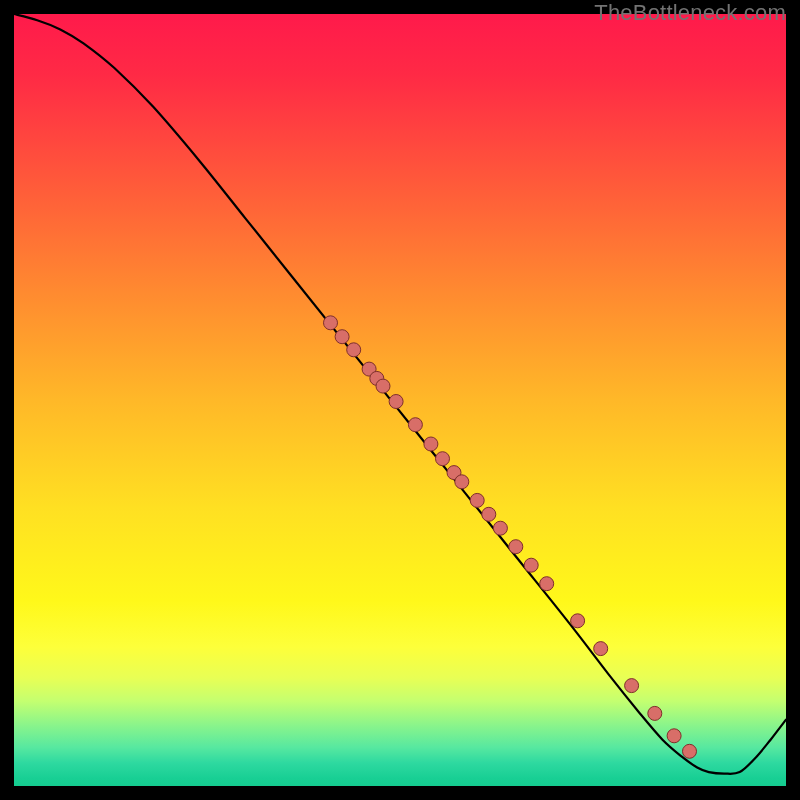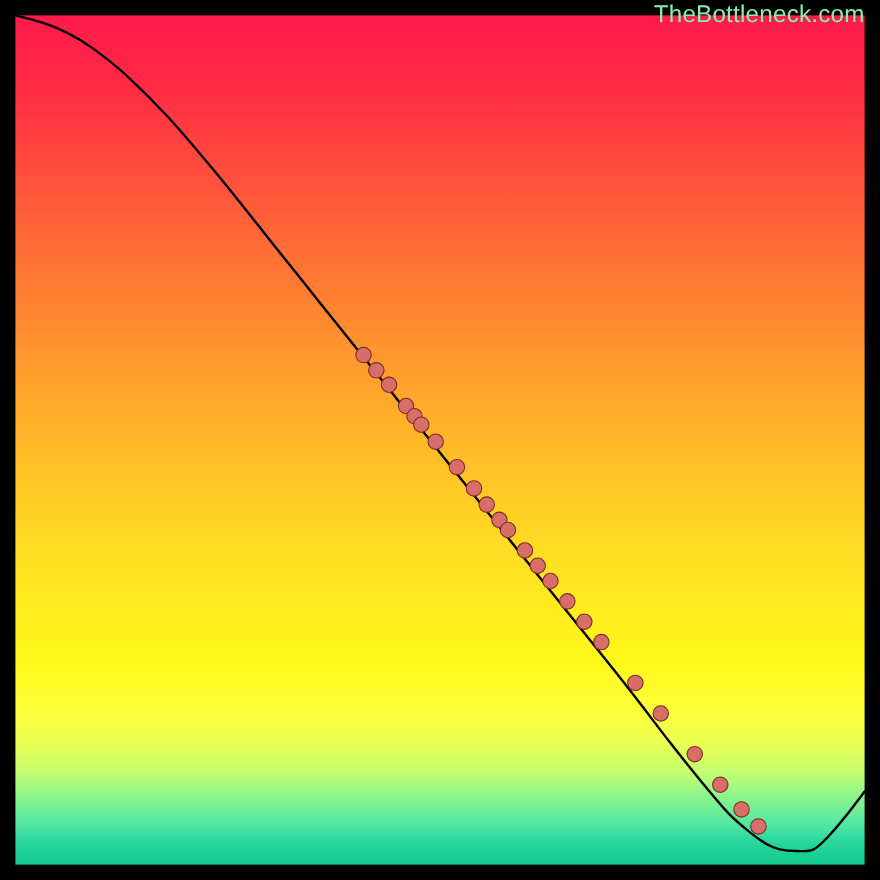--- a/index.html
+++ b/index.html
@@ -39,21 +39,21 @@
       #57e8a0 95%,
       #2ed9a0 97%,
       #18cf94 99%,
       #15cc90 100%
     );
   }
   .watermark {
     position: absolute;
     top: 0;
     right: 14px;
-    color: #86efac;
+    color: #737373;
     font-size: 22px;
     letter-spacing: 0.2px;
     font-weight: 500;
     user-select: none;
     text-align: center;
   }
   svg.overlay {
     position: absolute;
     left: 0;
     top: 0;

